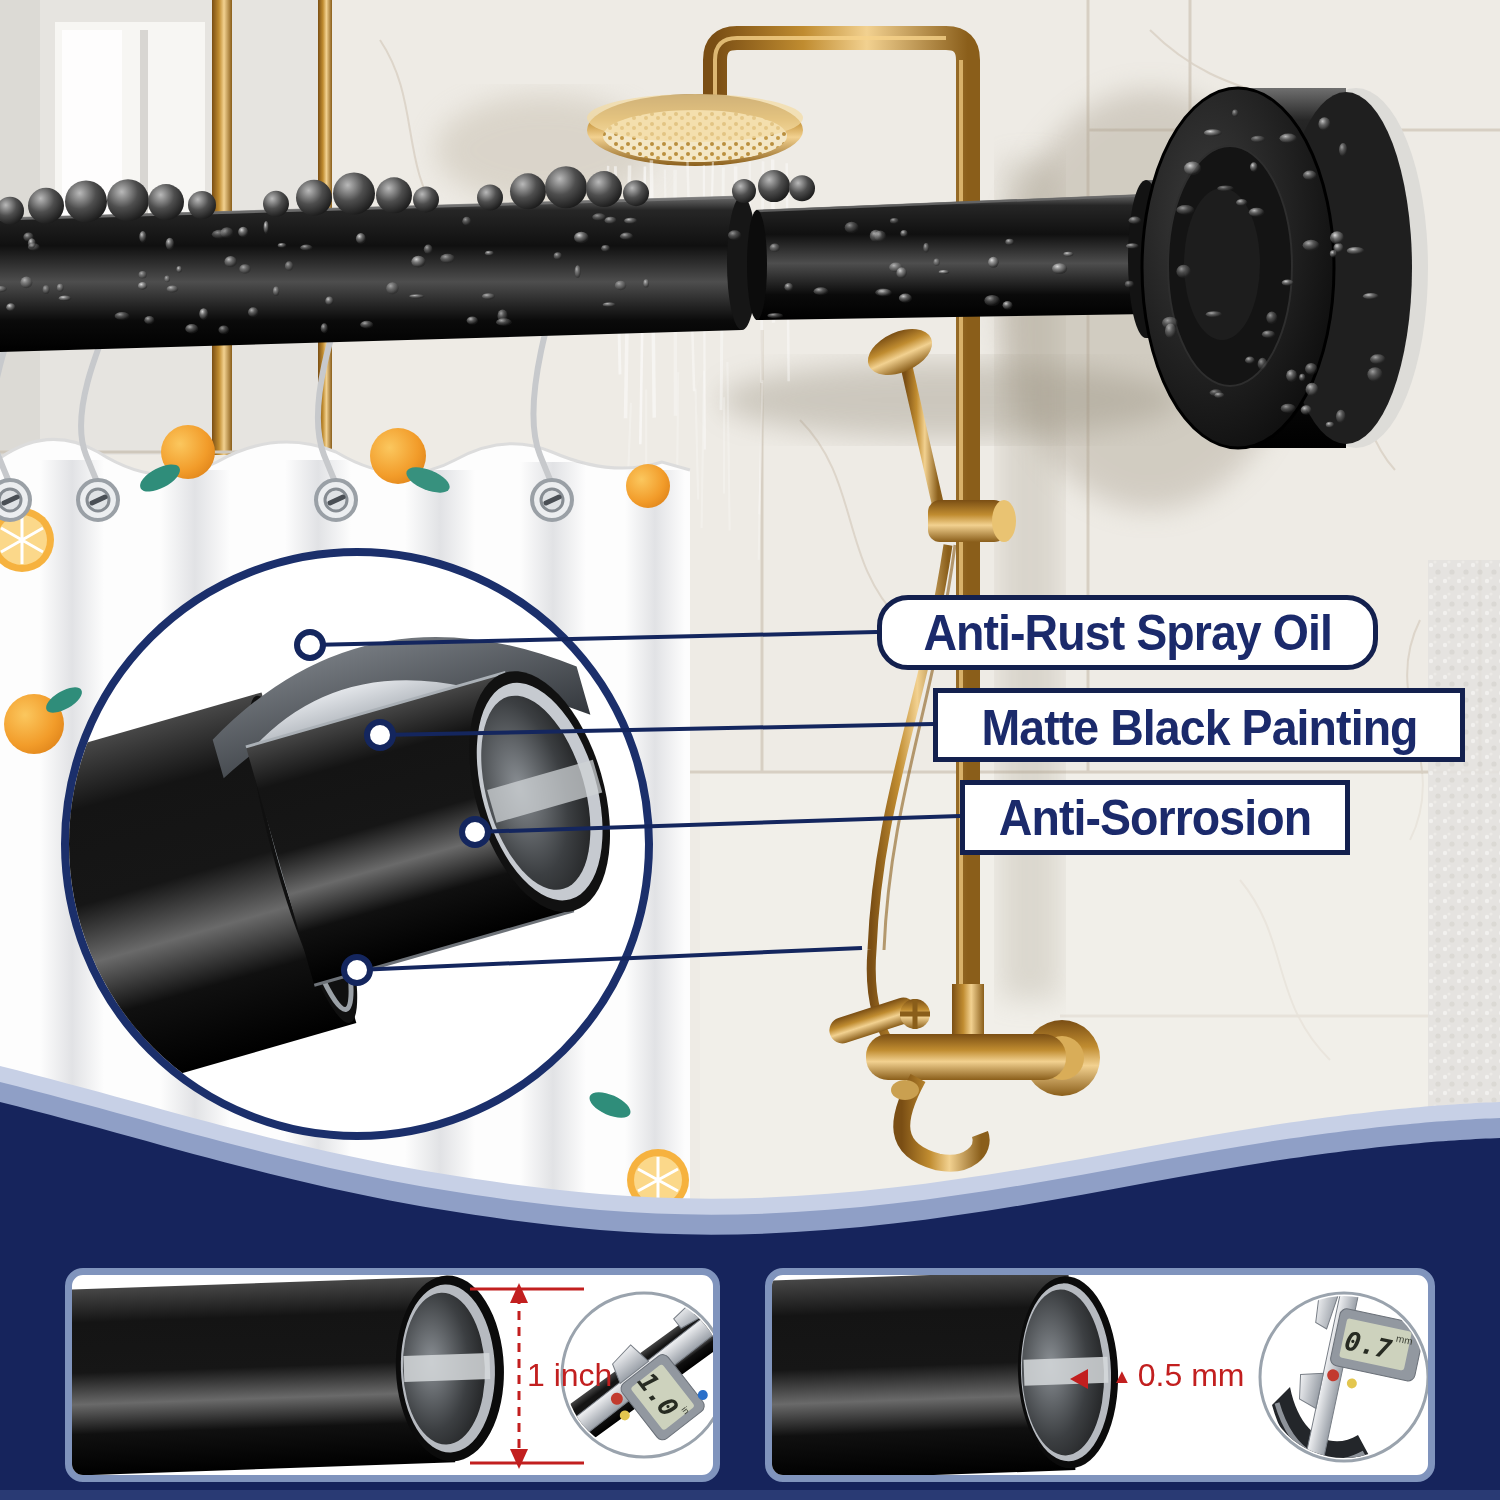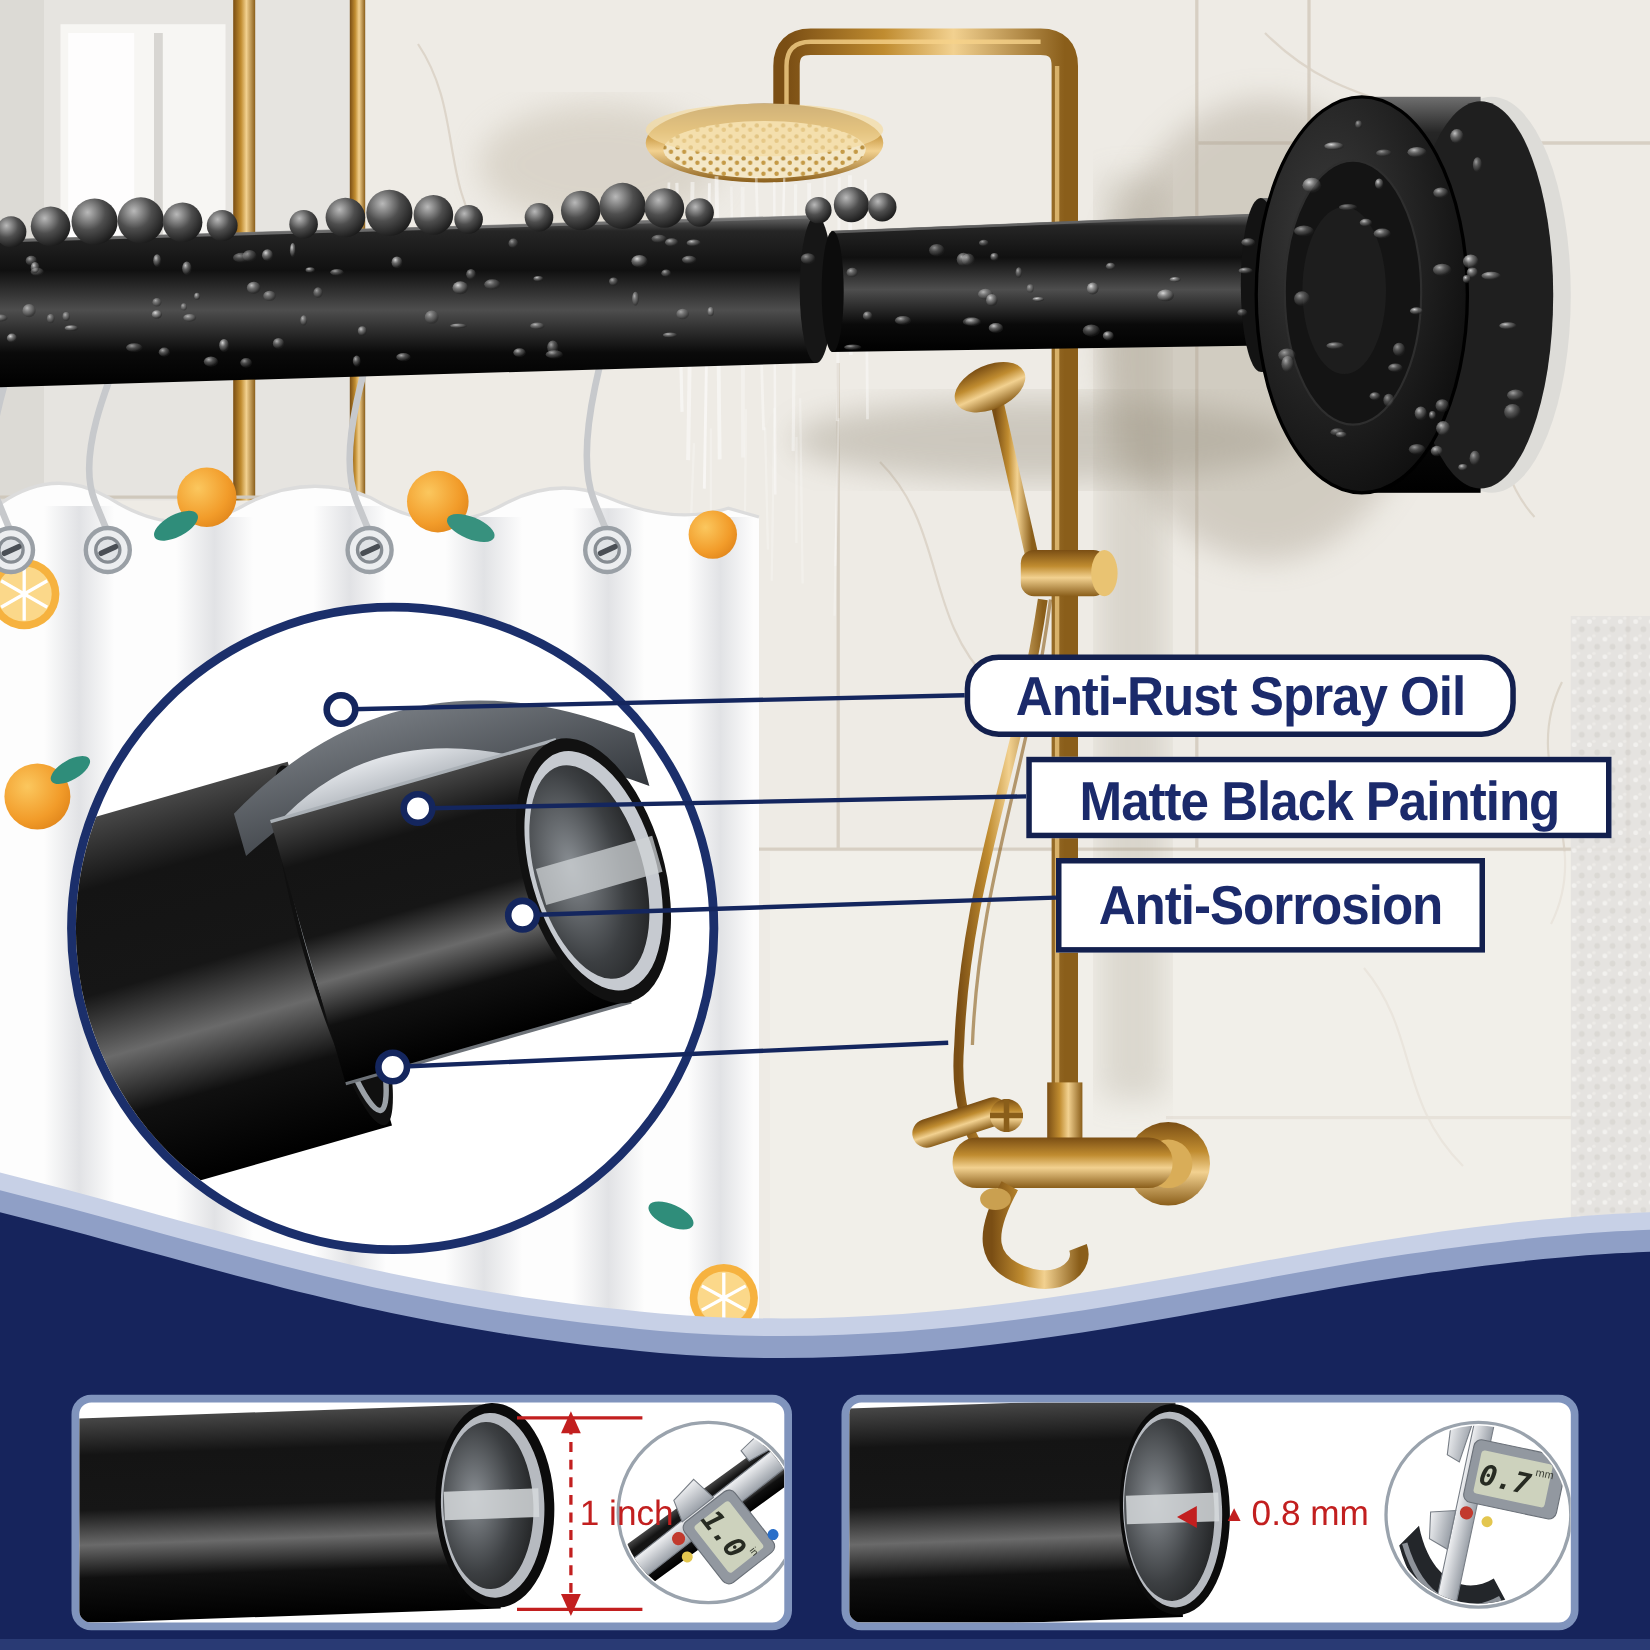--- a/index.html
+++ b/index.html
@@ -503,21 +503,21 @@
    <circle cx="357" cy="970" r="13"></circle>
  </g>
 </svg>
 
 <div class="callout" style="left:877px;top:595px;width:501px;height:75px;border-radius:31px;">
   <span>Anti-Rust Spray Oil</span>
     </div>
 <div class="callout" style="left:933px;top:688px;width:532px;height:74px;align-items:flex-end;">
   <span>Matte Black Painting</span>
     </div>
-<div class="callout" style="left:960px;top:780px;width:390px;height:86px;">
+<div class="callout" style="left:960px;top:780px;width:390px;height:75px;">
   <span>Anti-Sorrosion</span>
     </div>
 
 <div class="panel" style="left:65px;top:1268px;width:655px;height:214px;">
   <svg width="641" height="200" viewBox="0 0 641 200">
     <g transform="rotate(-2 190 100)">
       <rect x="-30" y="8" width="410" height="186" fill="url(#gRodP)"></rect>
       <ellipse cx="378" cy="100" rx="54" ry="93" fill="#0b0b0b"></ellipse>
       <ellipse cx="376" cy="100" rx="47" ry="84" fill="#b6bac0"></ellipse>
       <ellipse cx="372" cy="100" rx="41" ry="76" fill="url(#interiorG)"></ellipse>
@@ -581,16 +581,16 @@
           <rect x="4" y="-55" width="66" height="40" rx="3" fill="#cdd2bd"></rect>
           <text class="lcd" x="30" y="-24" text-anchor="middle" font-size="26" fill="#272b22">0.7</text>
           <text x="56" y="-42" font-size="10" fill="#3a3e34">mm</text>
           <circle cx="2" cy="4" r="6" fill="#c23a2e"></circle>
               <circle cx="22" cy="8" r="5" fill="#e3c64f"></circle>
           <circle cx="66" cy="-70" r="5" fill="#2a6fc9"></circle>
         </g>
       </g>
     </g>
   </svg>
-  <span class="red-label" style="left:340px;top:82px;"><span class="red-marker">▲</span><span>0.8 mm</span></span>
+  <span class="red-label" style="left:340px;top:82px;"><span class="red-marker">▲</span><span>0.5 mm</span></span>
 </div>
 
 </div>
 
 </body></html>

